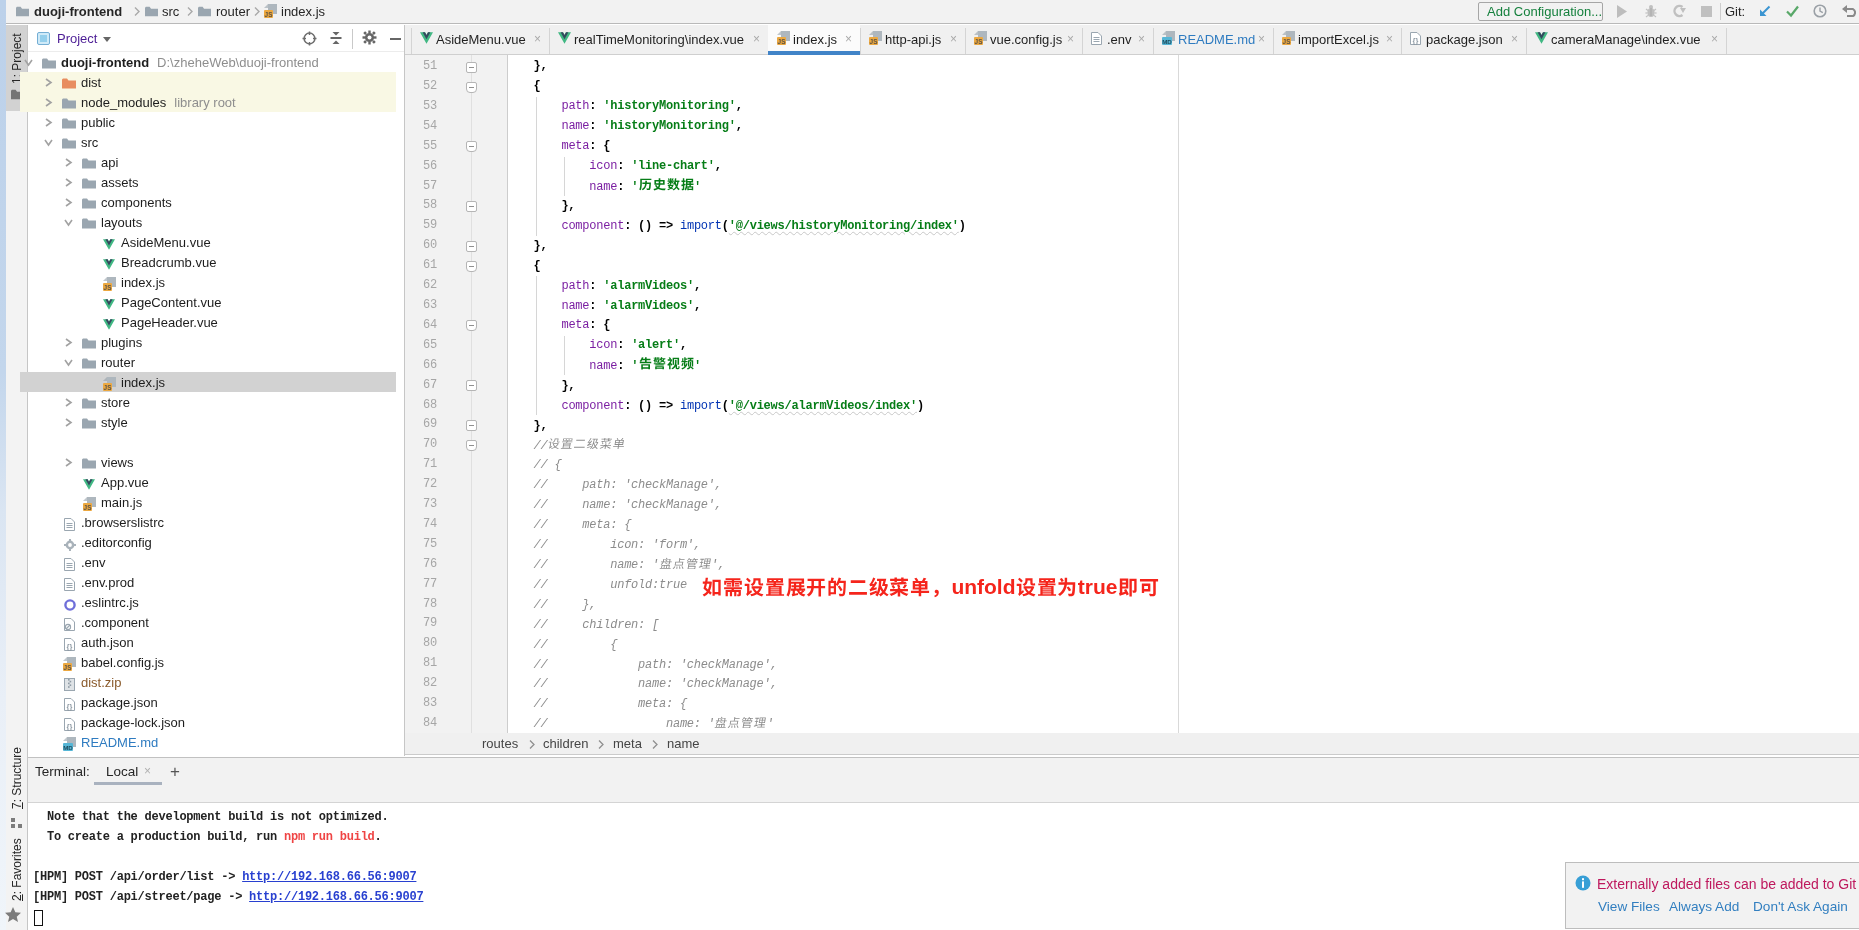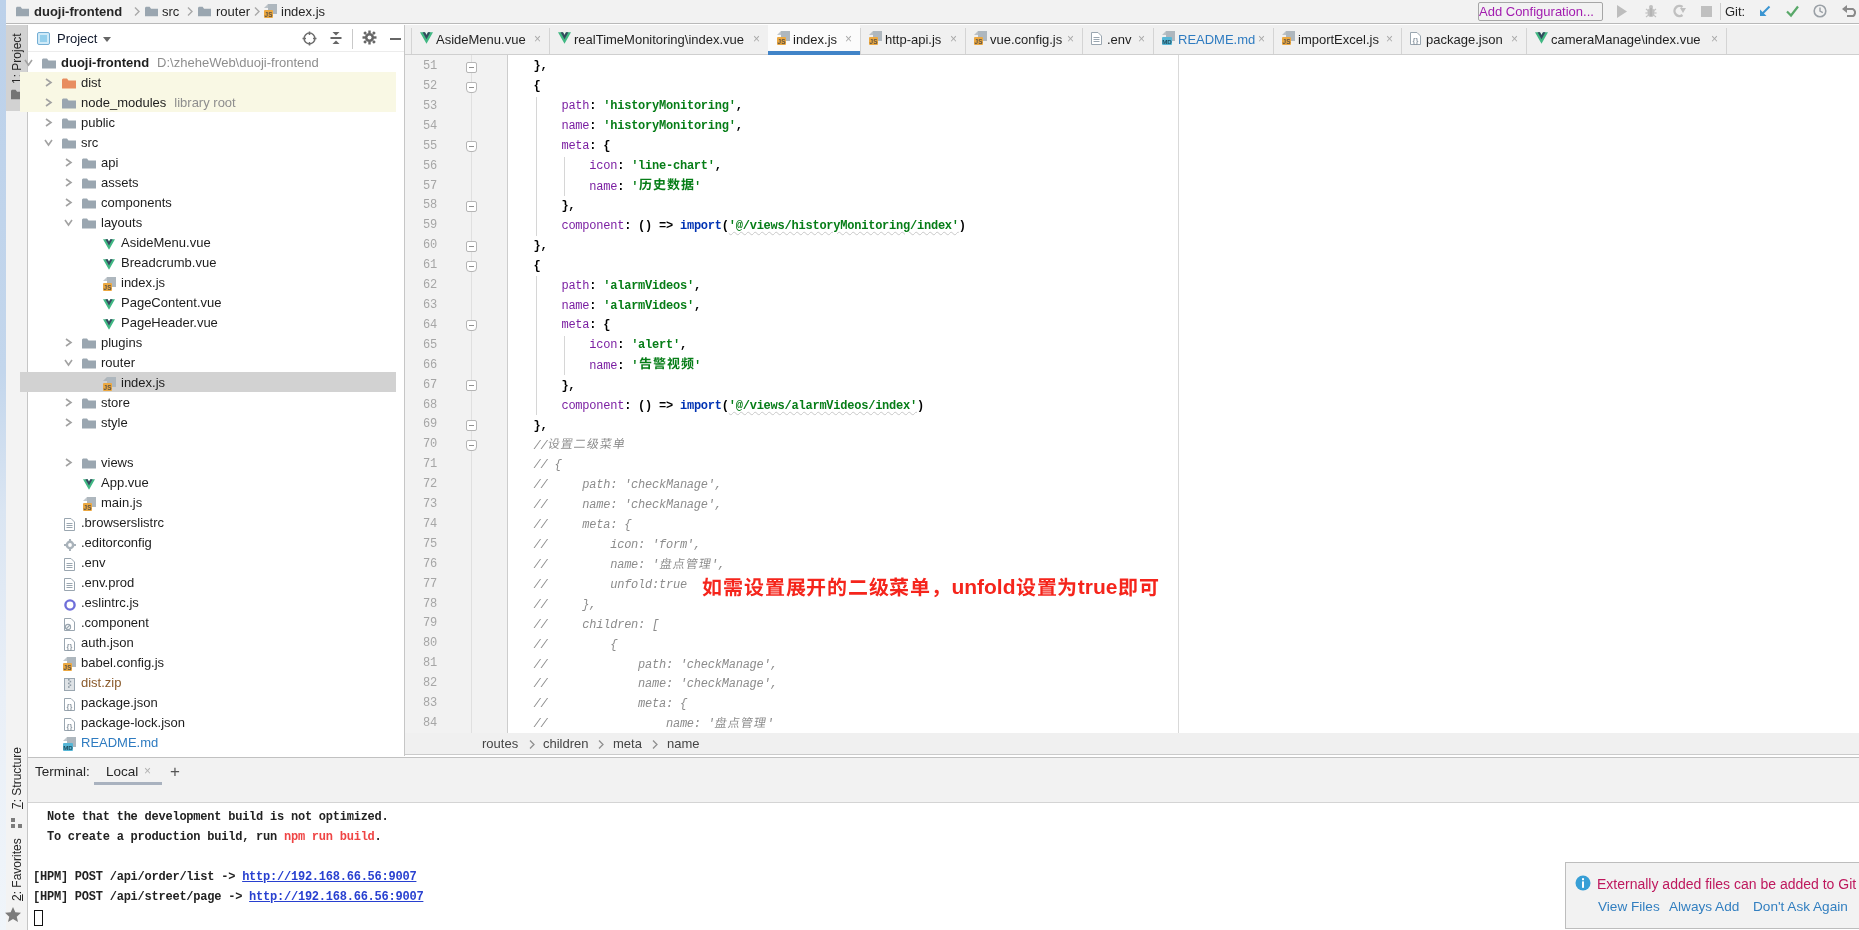--- a/index.html
+++ b/index.html
@@ -32,21 +32,21 @@
 #foldline {position:absolute;left:471px;top:55px;width:1px;height:678px;background:#e0e0e0}
 .fm {position:absolute;left:466px;width:11px;height:11px;background:#fff;border:1px solid #b5b5b5;border-radius:2px}
 .fm:after {content:"";position:absolute;left:2px;top:4px;width:5px;height:1px;background:#8f8f8f}
 .pe {border-radius:2px 2px 4px 4px}
 #mline {position:absolute;left:1178px;top:55px;width:1px;height:678px;background:#d9d9d9}
 .ig {position:absolute;width:1px;background:#d6d6d6}
 #code {position:absolute;left:512.6px;top:57.1px;font-family:"Liberation Mono",monospace;font-size:12px;letter-spacing:-0.23px;line-height:19.9px;color:#000;white-space:pre;font-weight:bold}
 .k1 {color:#7b1fa2;font-weight:normal}
 .s1 {color:#067d17;font-weight:bold}
 .wv {text-decoration:underline;text-decoration-style:wavy;text-decoration-color:#c8c8c8;text-decoration-thickness:1px;text-underline-offset:2px}
-.kw {color:#0033b3;font-weight:bold}
+.kw {color:#0033b3;font-weight:normal}
 .cm {color:#8c8c8c;font-style:italic;font-weight:normal}
 .kc {width:13px;height:14.5px;fill:#067d17;margin:0 0.5px;vertical-align:-1.9px}
 .cc {width:12px;height:13px;fill:#8c8c8c;margin:0 0.5px;vertical-align:-1.6px;transform:skewX(-10deg)}
 #red {position:absolute;left:702px;top:576px;font-size:21px;font-weight:bold;color:#f5251c;white-space:nowrap}
 .rc {width:20px;height:22px;fill:#f5251c;margin:0 0.4px;vertical-align:-2.7px}
 .rl {position:relative;top:-1px}
 #crumbs2 {position:absolute;left:405px;top:733px;width:1454px;height:22px;background:#f0f0f0;border-bottom:1px solid #cbcbcb;font-size:13px;color:#454545}
 #crumbs2 span {position:absolute;top:3px}
 #termhead {position:absolute;left:28px;top:757px;width:1831px;height:46px;background:#f2f2f2;border-top:1px solid #c1c1c1;border-bottom:1px solid #d4d4d4}
 #termul {position:absolute;left:94px;top:782px;width:68px;height:3px;background:#a9b2bf}
@@ -121,21 +121,21 @@
   <svg class="abs" style="left:248px;top:7px" width="6" height="9" viewBox="0 0 6 9">
         <path d="M1 0.5 L5 4.5 L1 8.5" fill="none" stroke="#a9a9a9" stroke-width="1.4"></path>
       </svg>
   <svg class="abs" style="left:258px;top:4px" width="13" height="15" viewBox="0 0 13 15">
         <path fill="#aeb7be" d="M4 0 L13 0 L13 10 L4 10 Z"></path>
         <path fill="#8e9aa4" d="M4 0 L4 4 L0 4 Z" opacity="0.55"></path>
         <rect x="0" y="6" width="9" height="8" rx="1" fill="#eca840"></rect>
         <text x="4.5" y="12.6" font-family="Liberation Sans" font-size="6.4" font-weight="bold" fill="#5b5244" text-anchor="middle">JS</text>
       </svg>
   <span class="bc" style="left:275px">index.js</span>
-  <div class="abs" style="left:1472px;top:2px;width:125px;height:19px;border:1px solid #a6a6a6;border-radius:2px;font-size:13px;color:#a21caf;text-align:left;line-height:17px">Add Configuration...</div>
+  <div class="abs" style="left:1472px;top:2px;width:125px;height:19px;border:1px solid #a6a6a6;border-radius:2px;font-size:13px;color:#15803d;text-align:right;line-height:17px">Add Configuration...</div>
   <svg class="abs" style="left:1610px;top:5px" width="12" height="13" viewBox="0 0 12 13">
         <path fill="#bdbdbd" d="M1 0 L11 6.5 L1 13 Z"></path>
       </svg>
   <svg class="abs" style="left:1638px;top:4px" width="14" height="14" viewBox="0 0 14 14">
         <g fill="#c0c0c0">
           <ellipse cx="7" cy="8.5" rx="3.6" ry="4.5"></ellipse>
           <circle cx="7" cy="3" r="2"></circle>
           <line x1="7" y1="4" x2="7" y2="12" stroke="#a8a8a8"></line>
           <g stroke="#c0c0c0" stroke-width="1.2" fill="none">
             <line x1="2" y1="5" x2="4" y2="6.4"></line>
@@ -192,21 +192,21 @@
 <div class="vlab" style="left:10px;top:901px"><u>2</u>: Favorites</div>
 <svg class="abs" style="left:5px;top:907px" width="16" height="15" viewBox="0 0 15 14">
       <path fill="#7c7c7c" d="M7.5 0 L9.7 4.8 L15 5.4 L11 9 L12.2 14 L7.5 11.3 L2.8 14 L4 9 L0 5.4 L5.3 4.8 Z"></path>
     </svg>
 <div id="panel"></div>
 <div id="phead">
   <svg class="abs" style="left:9px;top:7px" width="13" height="13" viewBox="0 0 13 13">
         <rect x="0.5" y="0.5" width="12" height="12" rx="1.5" fill="#cfeaf8" stroke="#74aed4"></rect>
         <rect x="3" y="3" width="7" height="7" fill="#94cfec"></rect>
       </svg>
-  <span class="abs" style="left:29px;top:6px;font-size:13px;color:#0f172a">Project</span>
+  <span class="abs" style="left:29px;top:6px;font-size:13px;color:#4c1d95">Project</span>
   <svg class="abs" style="left:75px;top:12px" width="8" height="5" viewBox="0 0 8 5">
         <path fill="#666" d="M0 0 L8 0 L4 5 Z"></path>
       </svg>
   <svg class="abs" style="left:274px;top:6px" width="15" height="15" viewBox="0 0 15 15">
         <circle cx="7.5" cy="7.5" r="5.4" fill="none" stroke="#6e6e6e" stroke-width="1.5"></circle>
         <g stroke="#6e6e6e" stroke-width="1.5">
           <line x1="7.5" y1="0.5" x2="7.5" y2="4"></line>
           <line x1="7.5" y1="11" x2="7.5" y2="14.5"></line>
           <line x1="0.5" y1="7.5" x2="4" y2="7.5"></line>
           <line x1="11" y1="7.5" x2="14.5" y2="7.5"></line>

